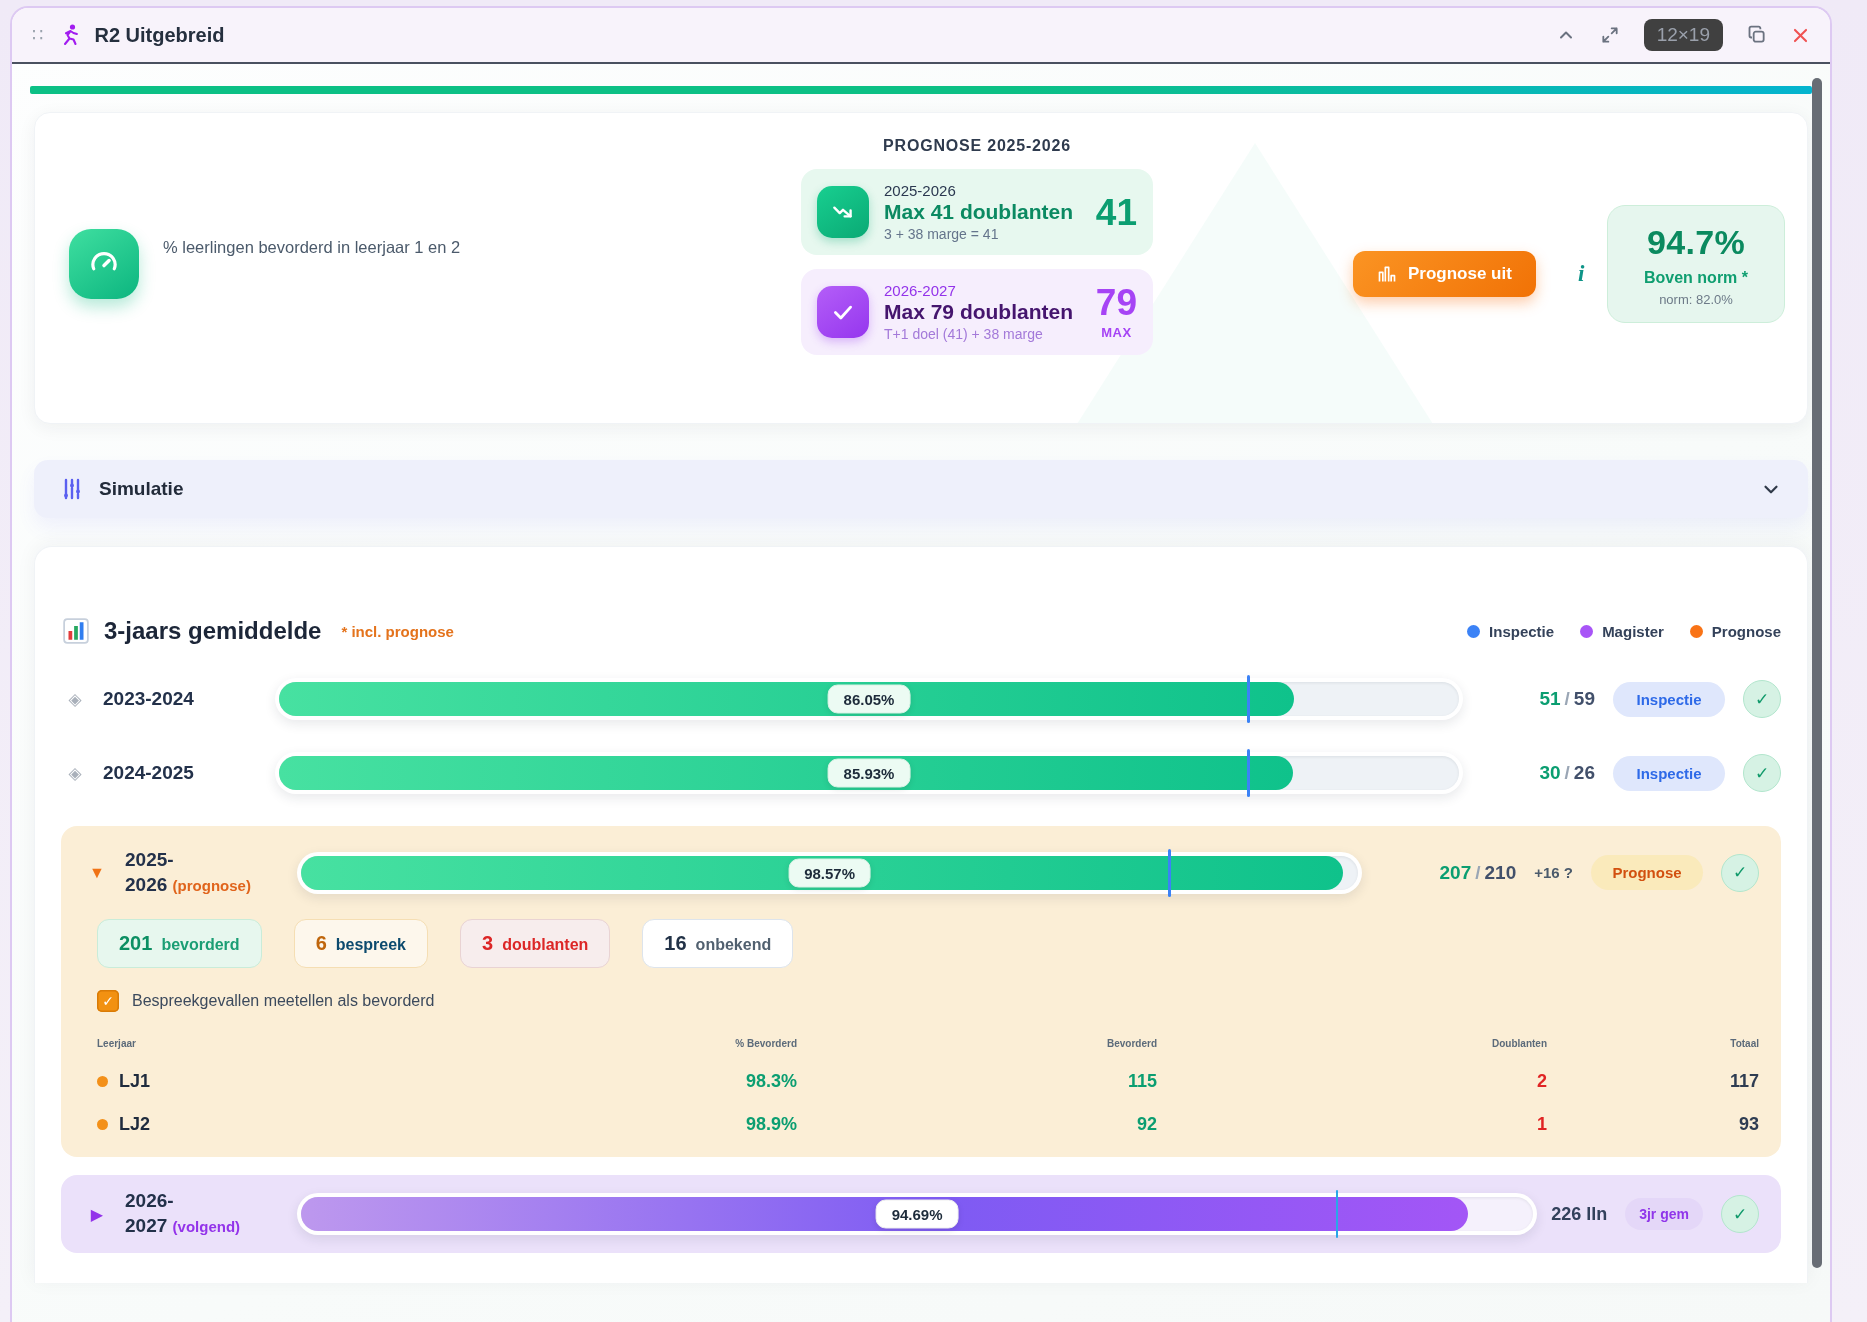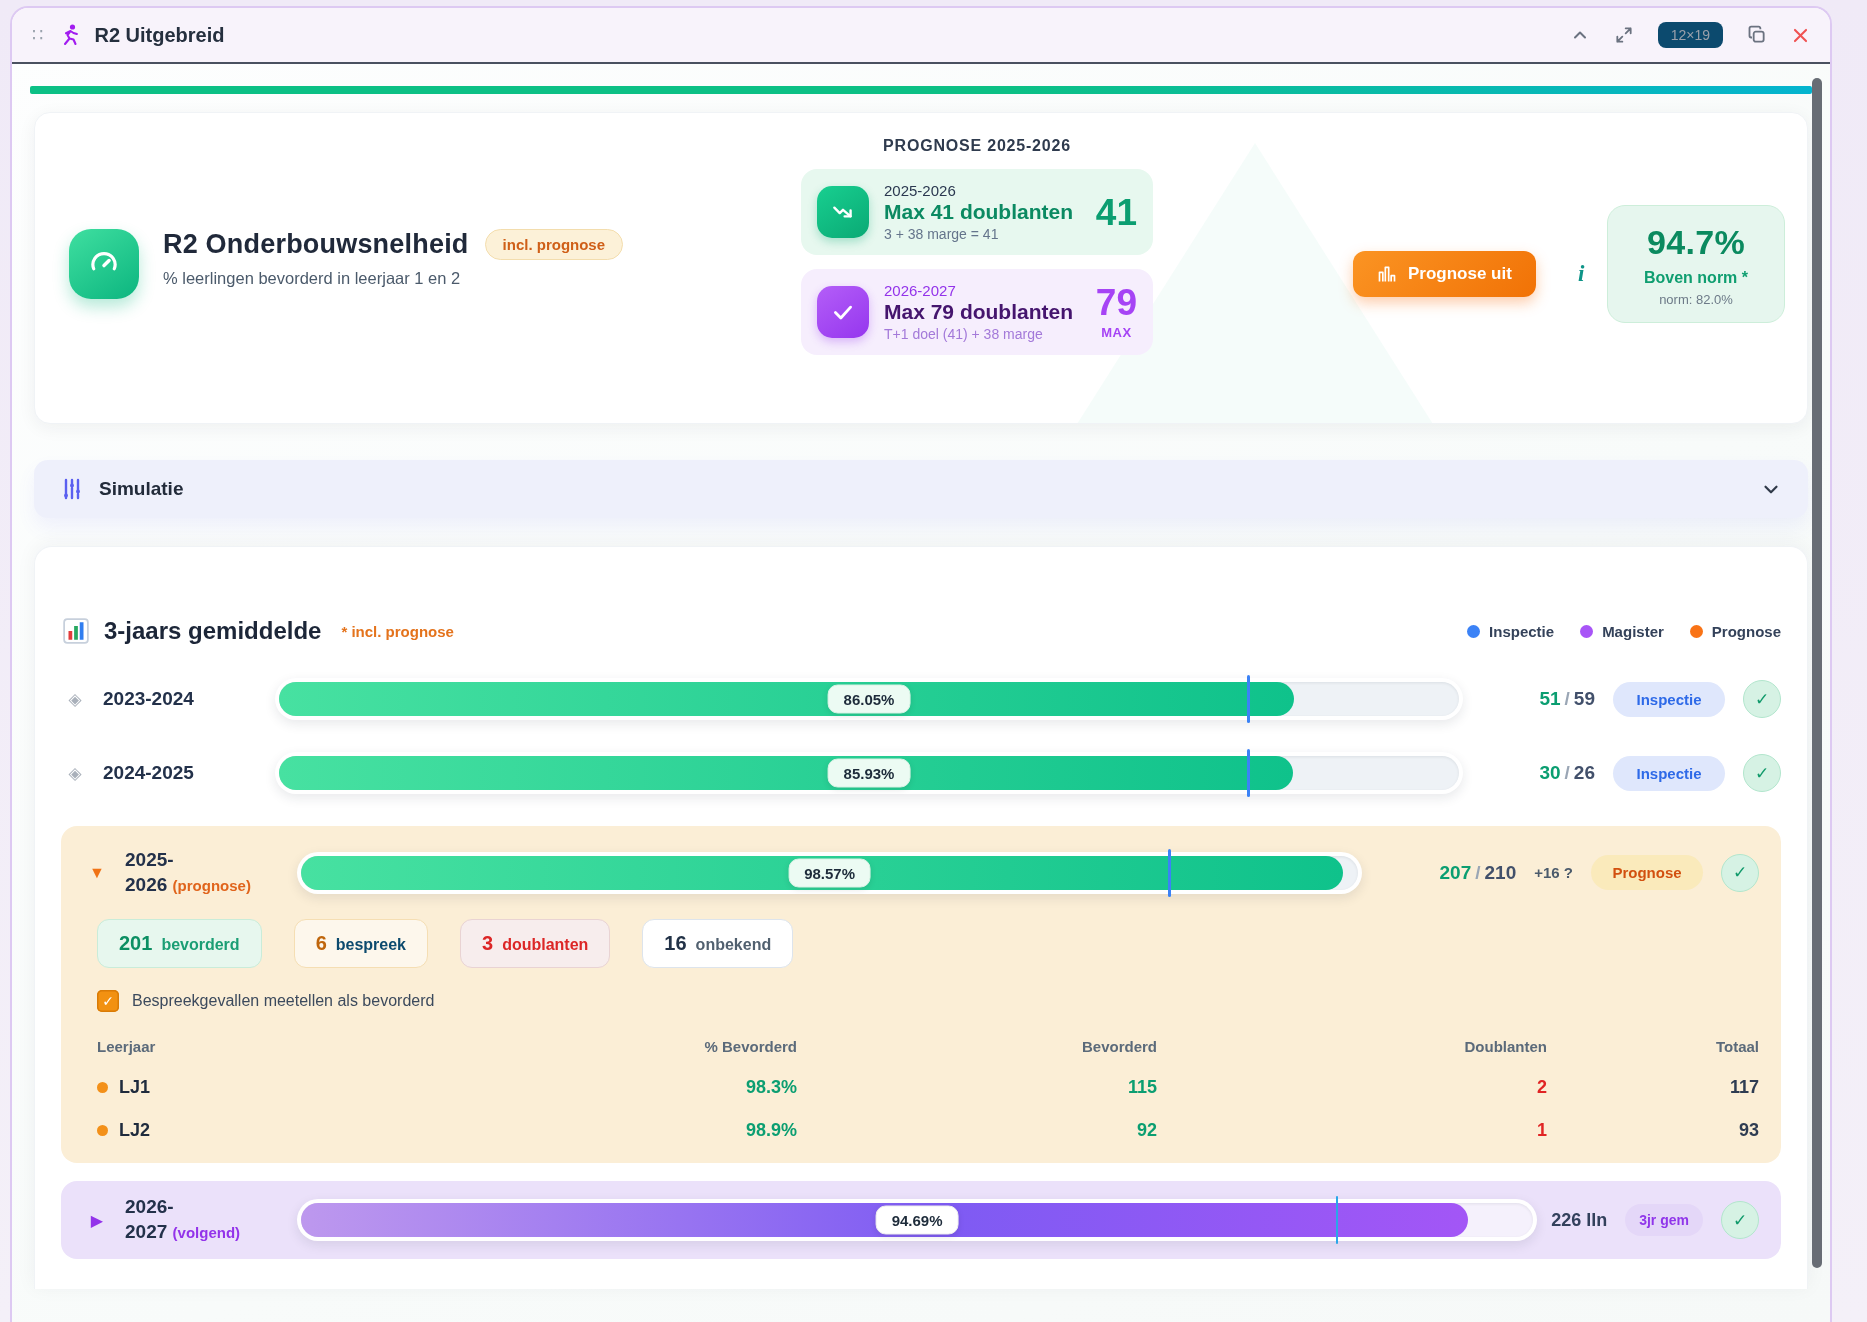--- a/index.html
+++ b/index.html
@@ -10,21 +10,21 @@
     background:linear-gradient(150deg,#fdfefe 0%,#f8fbfa 60%,#f6f9f8 100%);
     border:2px solid #ddc9f2; border-bottom:none; border-radius:18px 18px 0 0; overflow:hidden; }
   
   .titlebar { height:56px; display:flex; align-items:center; padding:0 20px;
     background:#f8f3fb; border-bottom:2px solid #4a5160; }
   .drag-dots { color:#9aa2ad; font-size:18px; letter-spacing:1px; cursor:grab; }
   .runner { margin-left:14px; display:flex; }
   .window-title { font-size:20px; font-weight:700; color:#252f3e; margin-left:12px; }
   .tb-actions { margin-left:auto; display:flex; align-items:center; gap:24px; }
   .tb-icon { display:flex; align-items:center; color:#6b7280; cursor:pointer; }
-  .size-badge { background:#0c4a6e; border-radius:8px; padding:5px 13px; color:#9aa0ab; font-size:14px; }
+  .size-badge { background:#404040; border-radius:8px; padding:5px 13px; color:#9aa0ab; font-size:19px; }
   
   .accent { margin:22px 18px 0; height:8px; border-radius:2px;
     background:linear-gradient(90deg,#0cc085 0%,#0cc085 55%,#04b4cf 100%); }
   .page { padding:0 22px; }
   
   .header-card { margin-top:18px; position:relative; height:312px; background:#fff;
     border:1px solid #f0f3f6; border-radius:16px; box-shadow:0 4px 18px rgba(30,41,59,.06); overflow:hidden; }
   .watermark { position:absolute; left:1030px; top:30px; width:0; height:0;
     border-left:190px solid transparent; border-right:190px solid transparent;
     border-bottom:300px solid rgba(16,185,129,.045); }
@@ -130,21 +130,21 @@
   .chip.c-green { background:#e7f7ee; border-color:#c9ecd9; } .chip.c-green .chip-value{color:#0d8f63;} .chip.c-green .chip-label{color:#1b9e74;}
   .chip.c-orange { background:#fdf7ec; border-color:#f5deb3; } .chip.c-orange .chip-value{color:#bf650b;} .chip.c-orange .chip-label{color:#0c4a6e;}
   .chip.c-red { background:#f7eded; border-color:#e9d3d3; } .chip.c-red .chip-value{color:#dc2626;} .chip.c-red .chip-label{color:#dc2626;}
   .chip.c-grey { background:#fff; border-color:#dde4ec; } .chip.c-grey .chip-value{color:#223247;} .chip.c-grey .chip-label{color:#51606f;}
   .checkbox-row { display:flex; align-items:center; gap:13px; margin-top:22px; margin-left:14px; cursor:pointer; }
   .checkbox { width:22px; height:22px; border-radius:5px; background:#f29111;
     box-shadow:inset 0 0 0 1.5px #d97b06; color:#fff; font-size:14px; font-weight:800;
     display:flex; align-items:center; justify-content:center; }
   .cb-label { font-size:16px; color:#3c4a5d; }
   .pg-grid { display:grid; grid-template-columns:180px 520px 360px 390px 1fr; align-items:center; margin-left:14px; }
-  .pg-grid.head { margin-top:26px; font-size:15px; font-weight:700; color:#5b6a7a; }
+  .pg-grid.head { margin-top:26px; font-size:10px; font-weight:700; color:#5b6a7a; }
   .pg-grid.body { margin-top:22px; font-size:18px; font-weight:800; }
   .cell-r { text-align:right; }
   .lj { display:flex; align-items:center; gap:11px; color:#1f2b3d; }
   .lj-dot { width:11px; height:11px; border-radius:50%; background:#f39019; }
   .v-green { color:#0b9e71; } .v-red { color:#e02424; } .v-dark { color:#2e3c52; }
   
   .next-panel { margin-top:18px; background:#ebe1fa; border-radius:16px; padding:14px 22px; }
   .count { font-size:18px; font-weight:800; color:#33415c; white-space:nowrap; }
   
   .scroll-thumb { position:absolute; right:8px; top:70px; width:10px; height:1190px;
@@ -198,24 +198,20 @@
       <div class="watermark"></div>
 
       <div class="hdr-left">
         <div class="gauge-icon">
           <svg width="38" height="38" viewBox="0 0 24 24" fill="none" stroke="#fff" stroke-width="2" stroke-linecap="round">
               <path d="M5.5 15a7 7 0 1 1 13 0"></path>
               <path d="M12 13l3.2-3.2" stroke-width="2.2"></path>
             </svg>
         </div>
         <div>
-          <div class="hdr-title-row">
-            <span class="hdr-title">R2 Onderbouwsnelheid</span>
-            <span class="hdr-badge">incl. prognose</span>
-          </div>
           <div class="hdr-sub">% leerlingen bevorderd in leerjaar 1 en 2</div>
         </div>
       </div>
 
       <div class="prog-col">
         <div class="prog-heading">PROGNOSE 2025-2026</div>
 
         <div class="prog-card green">
           <div class="prog-icon g">
             <svg width="26" height="26" viewBox="0 0 24 24" fill="none" stroke="#fff" stroke-width="2.2" stroke-linecap="round" stroke-linejoin="round">

